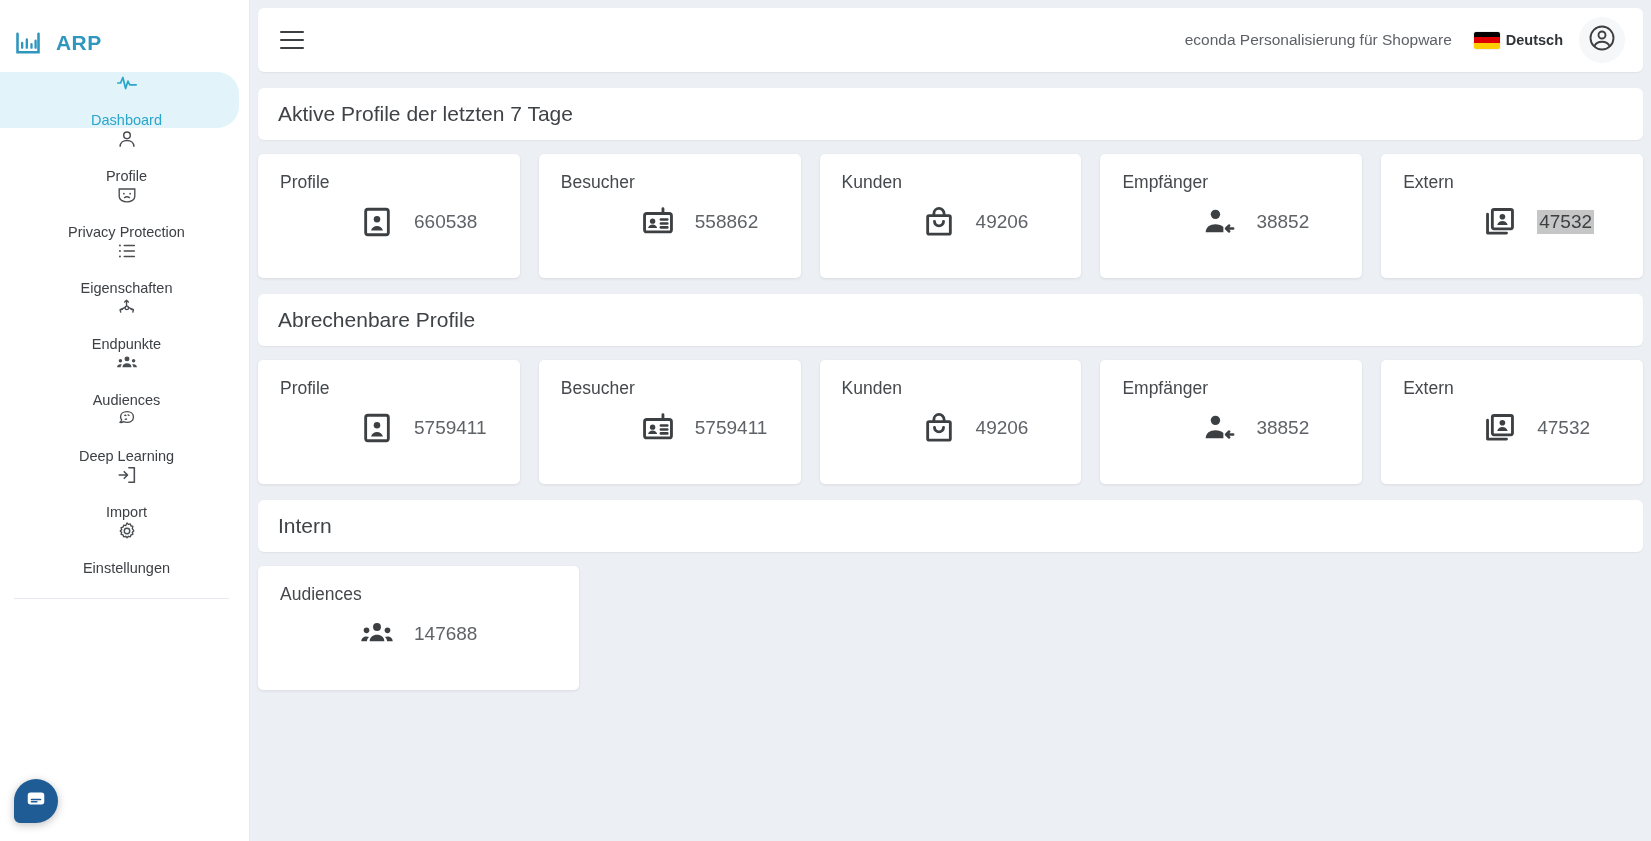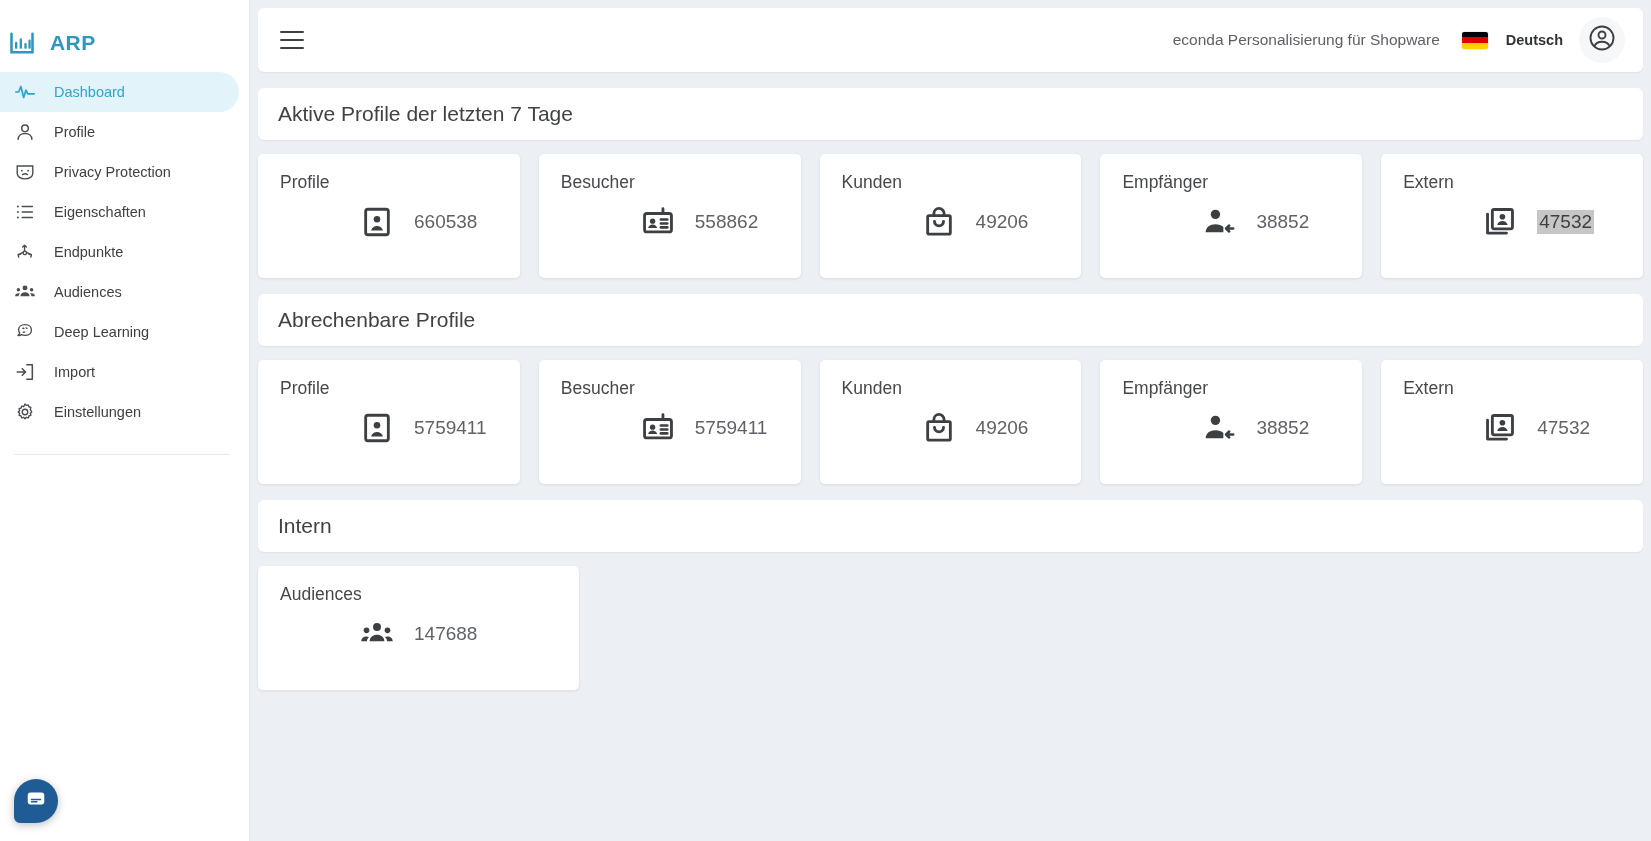--- a/index.html
+++ b/index.html
@@ -14,35 +14,36 @@
   
   .sidebar {
     width: 250px; height: 841px;
     background: #ffffff;
     border-right: 1px solid #e6e9ee;
     flex: 0 0 250px;
     position: relative;
   }
   .brand {
     display: flex; align-items: center; gap: 14px;
-    padding: 18px 0 0 8px; height: 68px;
+    padding: 18px 0 0 14px; height: 68px;
   }
   .brand-icon { width: 28px; height: 28px; display:block; }
   .brand-text {
     font-size: 21px; font-weight: bold; letter-spacing: .4px;
     color: #2f96bd;
   }
   .nav { margin-top: 4px; }
   .nav-item {
     display: flex; align-items: center; gap: 18px;
-    height: 40px; margin: 0 10px 0 0;
+    height: 56px; margin: 0 10px 0 0;
     padding-left: 14px;
     border-radius: 0 22px 22px 0;
     color: #3d4044; font-size: 14.5px;
     cursor: pointer;
+    flex-direction: column;
   }
   .nav-item .ico { width: 22px; height: 22px; flex: 0 0 22px; display:block; }
   .nav-item.active {
     background: #e2f3f9;
     color: #2ba6ca;
   }
   .nav-item.active .ico { color: #2ba6ca; }
   .nav-divider {
     height: 1px; background: #e6e9ee;
     margin: 22px 20px 22px 14px;
@@ -69,21 +70,21 @@
     height: 64px; background: #ffffff;
     border-radius: 6px;
     display: flex; align-items: center;
     padding: 0 18px 0 22px;
     box-shadow: 0 1px 2px rgba(20,30,50,.06);
   }
   .hamburger { width: 24px; height: 18px; display:flex; flex-direction:column; justify-content:space-between; cursor:pointer; }
   .hamburger span { display:block; height:2px; background:#3c4043; border-radius:1px; }
   .topbar-spacer { flex: 1; }
   .tenant-name { font-size: 15.5px; color: #5d6166; margin-right: 22px; }
-  .lang { display: flex; align-items: center; gap: 18px; margin-right: 16px; cursor: pointer; }
+  .lang { display: flex; align-items: center; gap: 6px; margin-right: 16px; cursor: pointer; }
   .flag { width: 26px; height: 17px; border-radius: 2px; overflow: hidden; display: flex; flex-direction: column; box-shadow:0 0 0 .5px rgba(0,0,0,.12); }
   .flag i { flex: 1; display: block; }
   .flag .b { background: #000000; }
   .flag .r { background: #dd0000; }
   .flag .y { background: #ffce00; }
   .lang-label { font-size: 14.5px; font-weight: bold; color: #303336; }
   .avatar-btn {
     width: 46px; height: 46px; border-radius: 50%;
     background: #f6f7f9;
     display: flex; align-items: center; justify-content: center;

